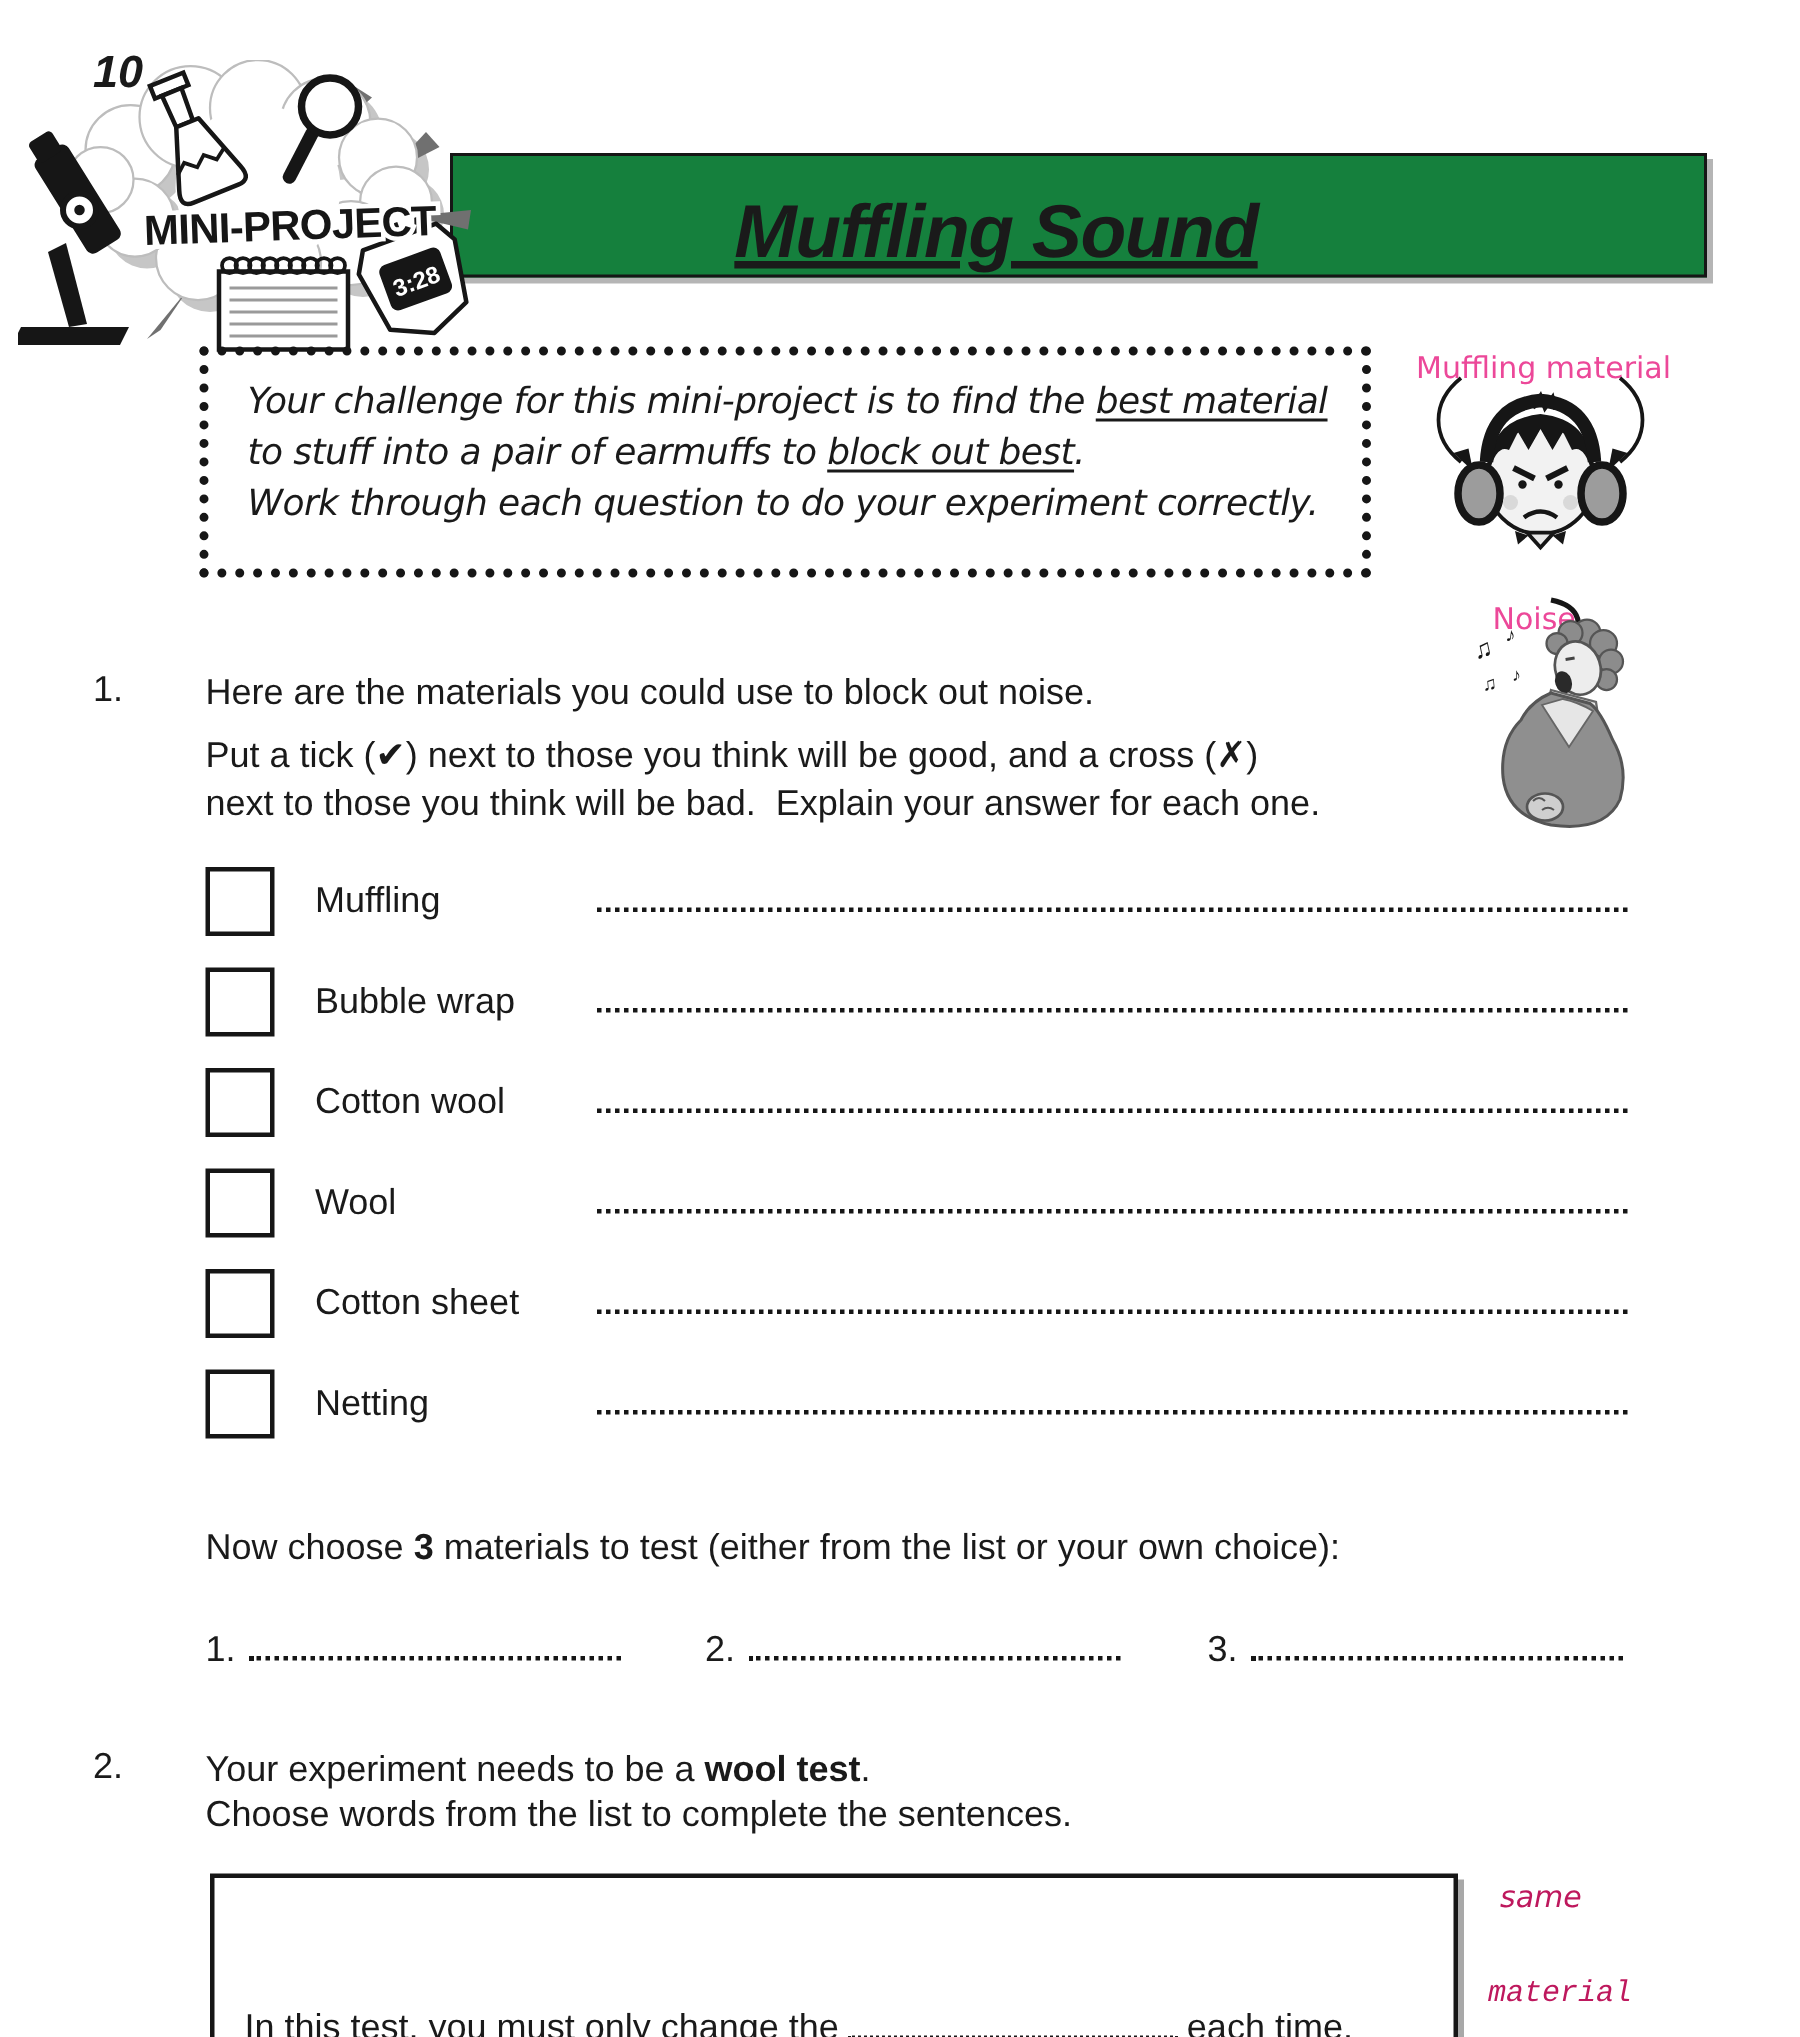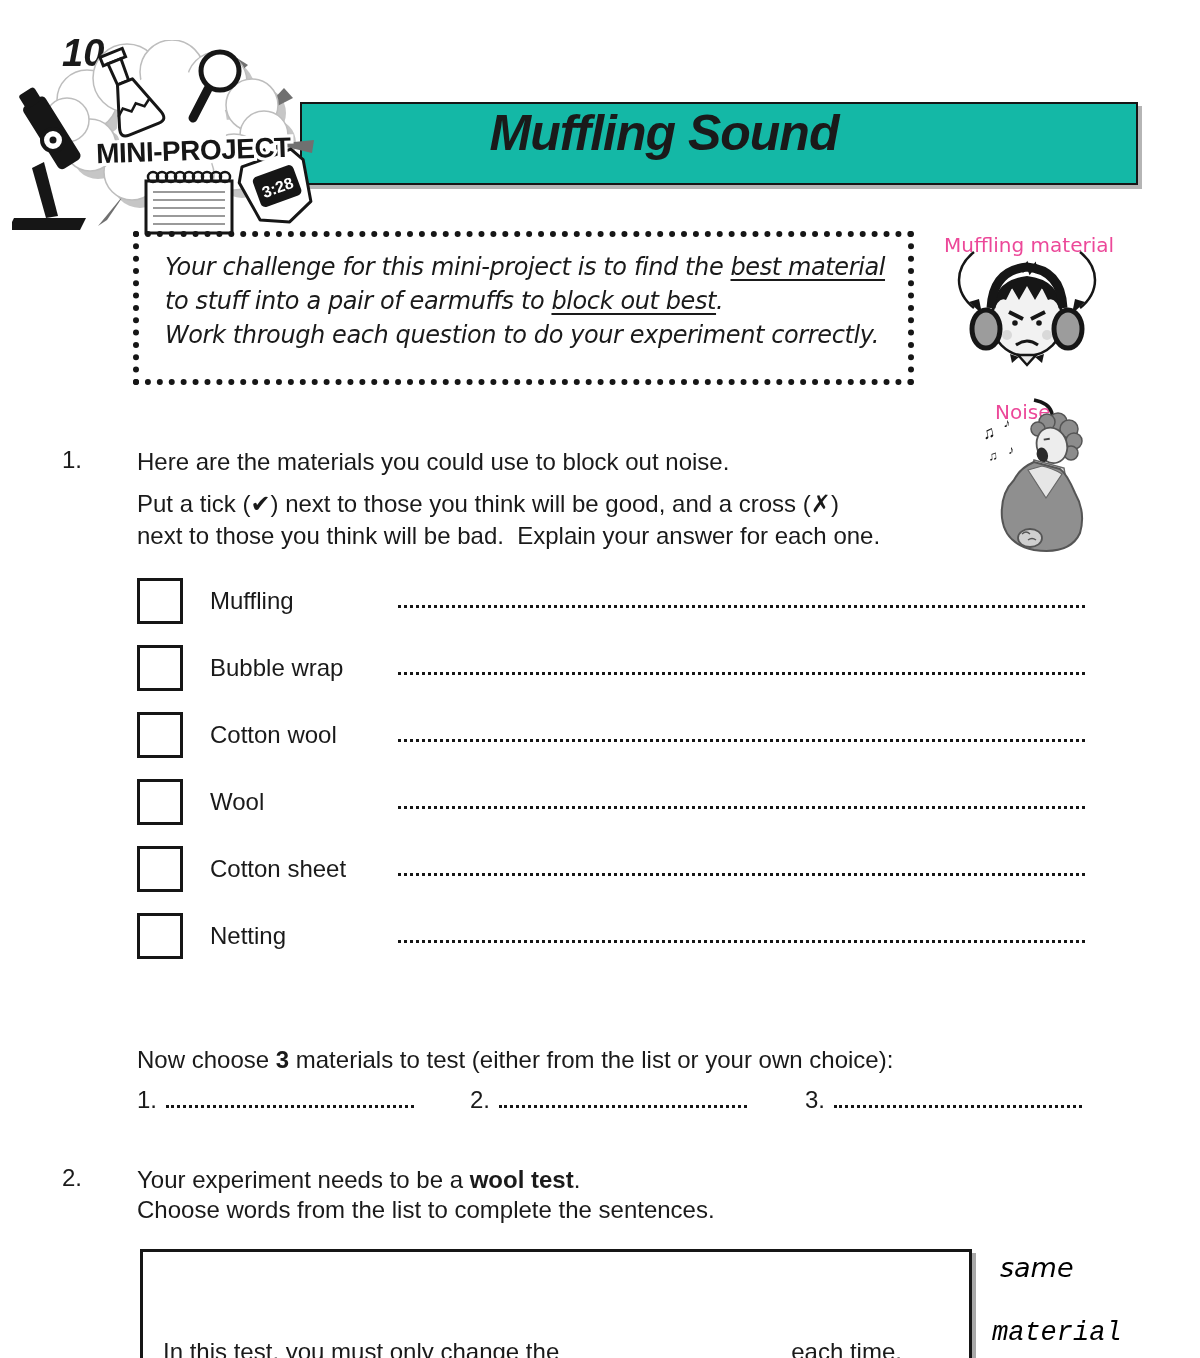--- a/index.html
+++ b/index.html
@@ -4,25 +4,25 @@
 <style>
   html,body{margin:0;padding:0;background:#e8e8e8;}
   .page{position:relative;width:1200px;height:1358px;background:#ffffff;overflow:hidden;
         font-family:"Liberation Sans","DejaVu Sans",sans-serif;color:#1a1a1a;}
   .abs{position:absolute;}
   .body-text{font-size:24px;line-height:32px;color:#1a1a1a;}
   .bold{font-weight:bold;}
   .pre{white-space:pre-wrap;}
 
   
-  .page-number{left:62px;top:32px;font-size:38px;font-weight:bold;font-style:italic;}
+  .page-number{left:62px;top:32px;font-size:30px;font-weight:bold;font-style:italic;}
 
   
   .title-box{left:300px;top:102px;width:834px;height:79px;border:2px solid #161616;
-             background:#14b8a6;box-shadow:4px 4px 0 #b5b5b5;display:flex;align-items:flex-start;justify-content:center;}
+             background:#15803d;box-shadow:4px 4px 0 #b5b5b5;display:flex;align-items:flex-end;justify-content:center;text-decoration:underline;}
   .title-box .title{font-size:50px;font-weight:bold;font-style:italic;letter-spacing:-1px;
              transform:translateX(-55px);}
 
   
   .challenge{left:133px;top:231px;width:743px;height:129px;border:6px dotted #161616;
              padding:13px 0 0 26px;}
   .challenge div{font-family:"DejaVu Sans",sans-serif;font-style:italic;font-size:24px;
              line-height:34px;letter-spacing:-0.4px;}
   .challenge u{text-decoration-thickness:2px;text-underline-offset:4px;}
 
@@ -39,21 +39,21 @@
 
   .blanks{left:137px;top:1086px;width:953px;height:26px;}
   .blank{position:absolute;top:0;display:flex;align-items:baseline;font-size:24px;}
   .blank .dots{display:inline-block;width:248px;height:18px;margin-left:9px;border-bottom:3px dotted #161616;}
 
   
   .fair-box{left:140px;top:1249px;width:806px;height:150px;border:3px solid #161616;background:#fff;
             box-shadow:4px 4px 0 #a8a8a8;padding-left:20px;}
   .sentence{position:absolute;display:flex;align-items:baseline;font-size:24px;}
   .sentence .dots{display:inline-block;height:16px;border-bottom:2px dotted #161616;margin:0 6px;}
-  .word-item{font-family:"DejaVu Sans",sans-serif;font-style:italic;font-size:27px;color:#000000;text-align:center;}
+  .word-item{font-family:"DejaVu Sans",sans-serif;font-style:italic;font-size:20px;color:#be185d;text-align:center;}
 
   svg{display:block;}
   svg text{font-family:"Liberation Sans","DejaVu Sans",sans-serif;}
 </style>
 </head>
 <body>
 
 <div class="page">
 
   <div class="abs page-number">10</div>
@@ -258,21 +258,21 @@
       <span class="mat-label">Cotton sheet</span>
       <span class="mat-dots"></span>
     </div>
     <div class="mat-row">
       <span class="checkbox"></span>
       <span class="mat-label">Netting</span>
       <span class="mat-dots"></span>
     </div>
   </div>
 
-  <div class="abs body-text" style="left:137px;top:1044px;"><span>Now choose </span><span class="bold">3</span><span> materials to test (either from the list or your own choice):</span></div>
+  <div class="abs body-text" style="left:137px;top:1016px;"><span>Now choose </span><span class="bold">3</span><span> materials to test (either from the list or your own choice):</span></div>
 
   <div class="abs blanks">
     <span class="blank" style="left:0;">
         <span>1.</span>
         <span class="dots"></span>
       </span>
     <span class="blank" style="left:333px;">
         <span>2.</span>
         <span class="dots"></span>
       </span>

